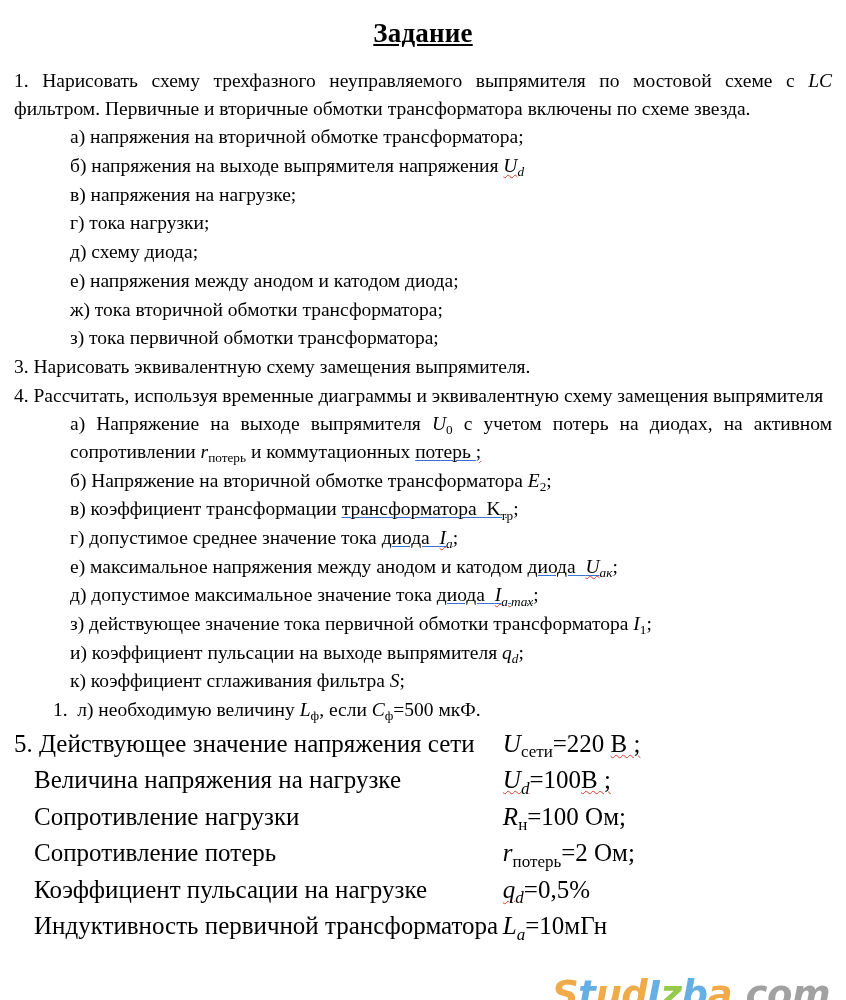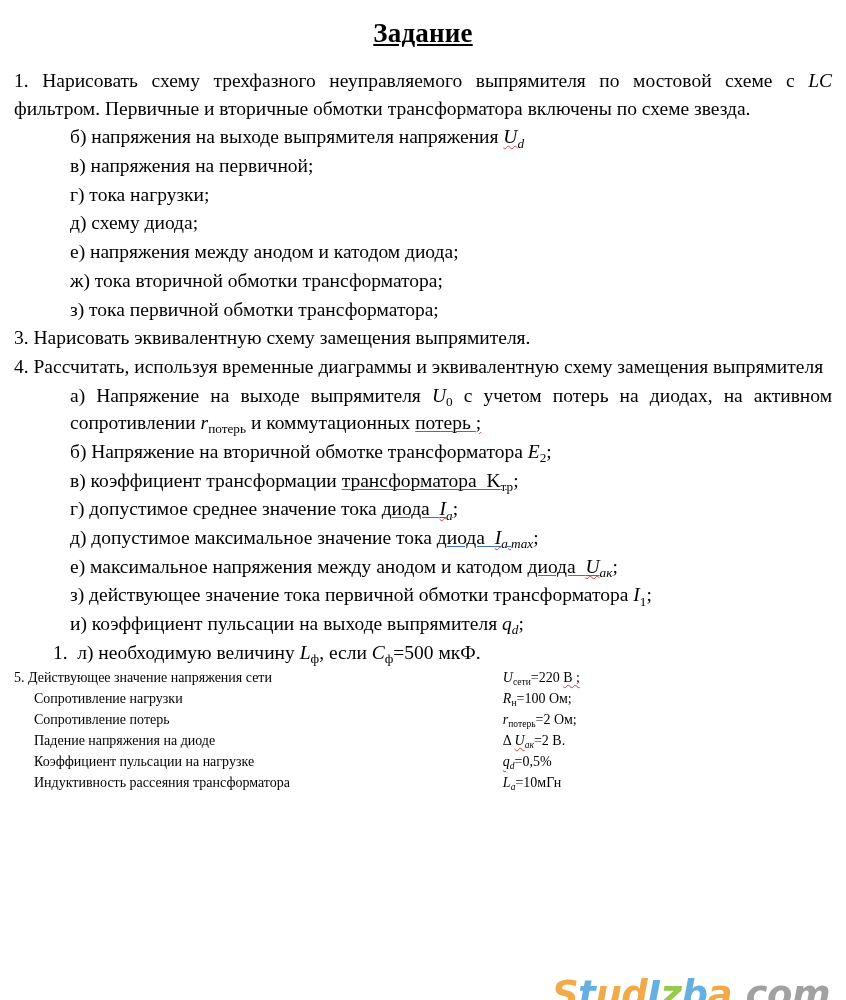--- a/index.html
+++ b/index.html
@@ -69,21 +69,21 @@
     text-decoration-color: #e03a2f;
     text-underline-offset: 2px;
     text-decoration-thickness: 1px;
   }
   .tbl {
     margin-top: 2px;
     width: 100%;
     border-collapse: collapse;
   }
   .tbl td {
-    font-size: 14px;
+    font-size: 25px;
     line-height: 1.42;
     padding: 0 0 1px 0;
     vertical-align: top;
   }
   .tbl td.label { width: 470px; padding-left: 20px; }
   .tbl td.val { width: 330px; }
   .first-row-label { padding-left: 0 !important; }
   .wm {
     position: absolute;
     right: 16px;
@@ -110,67 +110,69 @@
 
 <div class="page">
 
   <div class="doc-title">Задание</div>
 
   <div class="body-text">
 
     <p class="para">1. Нарисовать схему трехфазного неуправляемого выпрямителя по мостовой схеме с <span class="ital">LC</span> фильтром. Первичные и вторичные обмотки трансформатора включены по схеме звезда.</p>
 
 
+    <p class="line indent1">а) напряжения на вторичной обмотке трансформатора;</p>
     <p class="line indent1">б) напряжения на выходе выпрямителя напряжения <span class="ital grammar">U<sub>d</sub></span></p>
-    <p class="line indent1">в) напряжения на первичной;</p>
+    <p class="line indent1">в) напряжения на нагрузке;</p>
     <p class="line indent1">г) тока нагрузки;</p>
     <p class="line indent1">д) схему диода;</p>
     <p class="line indent1">е) напряжения между анодом и катодом диода;</p>
     <p class="line indent1">ж) тока вторичной обмотки трансформатора;</p>
     <p class="line indent1">з) тока первичной обмотки трансформатора;</p>
 
     <p class="line">3. Нарисовать эквивалентную схему замещения выпрямителя.</p>
 
     <p class="para">4. Рассчитать, используя временные диаграммы и эквивалентную схему замещения выпрямителя</p>
 
     <p class="para indent1">а) Напряжение на выходе выпрямителя <span class="ital">U</span><sub>0</sub> с учетом потерь на диодах, на активном сопротивлении <span class="ital">r</span><sub>потерь</sub> и коммутационных <span class="spell">потерь&nbsp;</span><span class="grammar">;</span></p>
 
     <p class="line indent1">б) Напряжение на вторичной обмотке трансформатора <span class="ital">E</span><sub>2</sub>;</p>
     <p class="line indent1">в) коэффициент трансформации <span class="spell">трансформатора&nbsp;&nbsp;K<sub>тр</sub></span>;</p>
     <p class="line indent1">г) допустимое среднее значение тока <span class="spell">диода&nbsp;&nbsp;<span class="ital grammar">I<sub>а</sub></span></span>;</p>
+    <p class="line indent1">е) максимальное напряжения между анодом и катодом <span class="spell">диода&nbsp;&nbsp;<span class="ital grammar">U<sub>ак</sub></span></span>;</p>
     <p class="line indent1">д) допустимое максимальное значение тока <span class="spell">диода&nbsp;&nbsp;<span class="ital grammar">I<sub>а max</sub></span></span>;</p>
-    <p class="line indent1">е) максимальное напряжения между анодом и катодом <span class="spell">диода&nbsp;&nbsp;<span class="ital grammar">U<sub>ак</sub></span></span>;</p>
     <p class="line indent1">з) действующее значение тока первичной обмотки трансформатора <span class="ital">I</span><sub>1</sub>;</p>
     <p class="line indent1">и) коэффициент пульсации на выходе выпрямителя <span class="ital">q<sub>d</sub></span>;</p>
+    <p class="line indent1">к) коэффициент сглаживания фильтра <span class="ital">S</span>;</p>
     <p class="line indent-list">&nbsp;1.&nbsp; л) необходимую величину <span class="ital">L</span><sub>ф</sub>, если <span class="ital">C</span><sub>ф</sub>=500 мкФ.</p>
 
     <table class="tbl">
       <tbody>
           <tr>
         <td class="label first-row-label">5. Действующее значение напряжения сети</td>
         <td class="val"><span class="ital">U</span><sub>сети</sub>=220 <span class="spell grammar">В&nbsp;;</span></td>
+      </tr>
+      <tr>
+        <td class="label">Величина напряжения на нагрузке</td>
+        <td class="val"><span class="ital grammar">U<sub>d</sub></span>=100<span class="spell grammar">В&nbsp;;</span></td>
       </tr>
       <tr>
         <td class="label">Сопротивление нагрузки</td>
         <td class="val"><span class="ital">R</span><sub>н</sub>=100 Ом;</td>
       </tr>
       <tr>
         <td class="label">Сопротивление потерь</td>
         <td class="val"><span class="ital">r</span><sub>потерь</sub>=2 Ом;</td>
       </tr>
       <tr>
-        <td class="label">Падение напряжения на диоде</td>
-        <td class="val">Δ <span class="ital grammar">U<sub>ак</sub></span>=2 В.</td>
-      </tr>
-      <tr>
         <td class="label">Коэффициент пульсации на нагрузке</td>
         <td class="val"><span class="ital grammar">q<sub>d</sub></span>=0,5%</td>
       </tr>
       <tr>
-        <td class="label">Индуктивность рассеяния трансформатора</td>
+        <td class="label">Индуктивность первичной трансформатора</td>
         <td class="val"><span class="ital">L<sub>a</sub></span>=10мГн</td>
       </tr>
     </tbody>
       </table>
 
   </div>
 
   <div class="wm"><span class="s">S</span><span class="t">t</span><span class="u">u</span><span class="d">d</span><span class="t">I</span><span class="z">z</span><span class="b">b</span><span class="a">a</span><span class="com">.com</span></div>
 
 </div>

